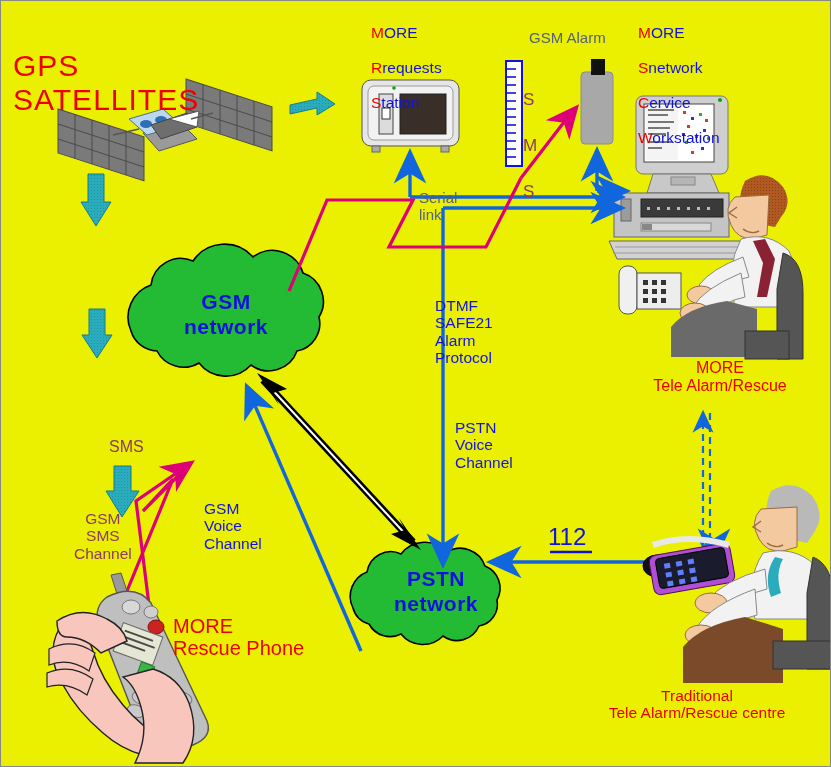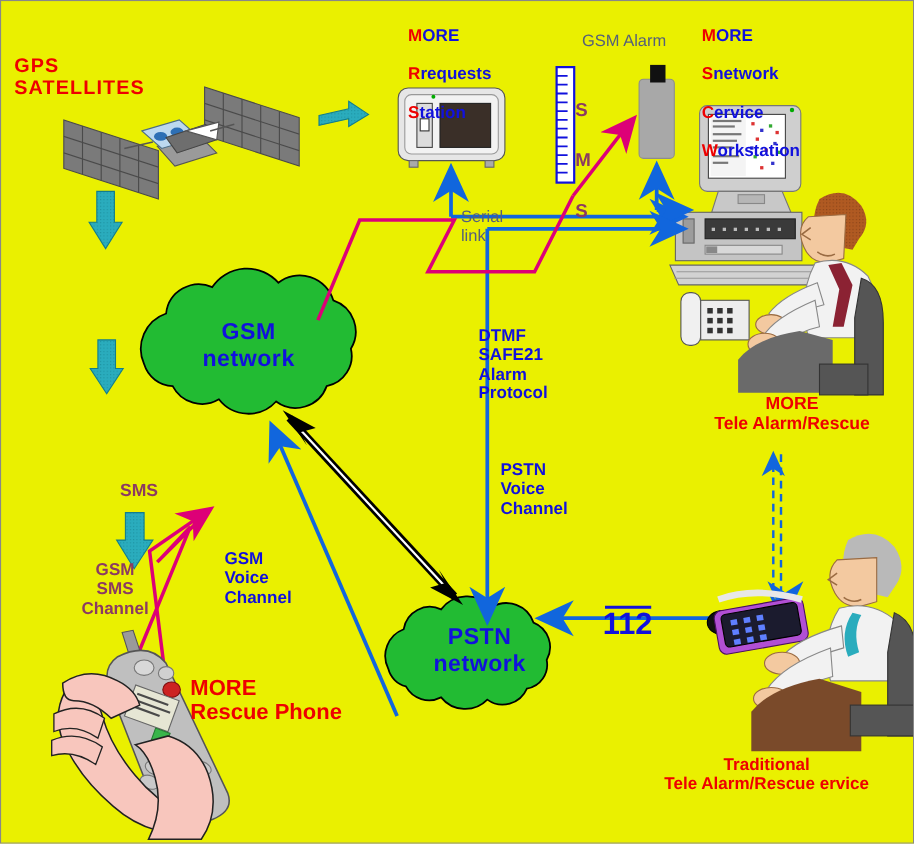--- a/index.html
+++ b/index.html
@@ -7,21 +7,21 @@
   #stage{
     position:relative;
     width:831px;height:767px;
     background:#eaf000;
     overflow:hidden;
     font-family:"Liberation Sans", sans-serif;
     border:1px solid #888;
     box-sizing:border-box;
   }
   #svgroot{position:absolute;left:0;top:0;width:831px;height:767px;}
-  .lbl{position:absolute;font-weight:bold;line-height:1.12;white-space:pre-line;}
+  .lbl{position:absolute;font-weight:normal;line-height:1.12;white-space:pre-line;}
   .red{color:#ee0000;}
   .blue{color:#1111dd;}
   .purple{color:#8b3a62;}
   .slate{color:#55607a;}
   .mixed .cap{color:#ee0000;}
   .mixed .rest{color:#1111dd;}
   .ctr{text-align:center;}
   .cloudtext{
     position:absolute;color:#1111dd;font-weight:bold;text-align:center;
     font-size:21px;line-height:1.2;letter-spacing:.5px;
@@ -359,21 +359,21 @@
         <ellipse cx="700" cy="634" rx="16" ry="10" fill="#f3c9a0" stroke="#9a6b42"></ellipse>
         <path d="M744,616 q-44,8 -62,30 l0,36 l100,0 l0,-54 z" fill="#7a4a2a"></path>
         <path d="M812,556 q20,8 20,42 l0,70 l-26,0 l0,-76 z" fill="#555" stroke="#333"></path>
         <rect x="772" y="640" width="58" height="28" fill="#555" stroke="#333"></rect>
       </g>
     </g>
 
     <line x1="549" y1="551" x2="591" y2="551" stroke="#1111dd" stroke-width="2.6"></line>
   </svg>
 
-  <div class="lbl red" style="left:12px;top:48px;font-size:18px;letter-spacing:1px;">GPS
+  <div class="lbl red" style="left:12px;top:48px;font-size:30px;letter-spacing:1px;">GPS
 SATELLITES</div>
 
   <div class="lbl mixed" style="left:370px;top:6px;font-size:15.5px;">
     <div><span class="cap">M</span><span class="rest">ORE</span></div>
     <div><span class="cap">R</span><span class="rest">requests</span></div>
     <div><span class="cap">S</span><span class="rest">tation</span></div>
   </div>
 
   <div class="lbl slate" style="left:528px;top:29px;font-size:15px;font-weight:normal;">GSM Alarm</div>
 
@@ -418,19 +418,19 @@
 Voice
 Channel</div>
 
   <div class="lbl red" style="left:172px;top:614px;font-size:20px;">MORE
 Rescue Phone</div>
 
   <div class="lbl red ctr" style="left:608px;top:358px;width:222px;font-size:16px;">MORE
 Tele Alarm/Rescue</div>
 
 
-  <div class="lbl blue" style="left:547px;top:550px;font-size:28px;">112</div>
+  <div class="lbl blue" style="left:547px;top:523px;font-size:24px;">112</div>
 
 
   <div class="lbl red ctr" style="left:565px;top:686px;width:262px;font-size:15.5px;">Traditional
-Tele Alarm/Rescue ervice</div>
+Tele Alarm/Rescue centre</div>
 
 </div>
 
 </body></html>

